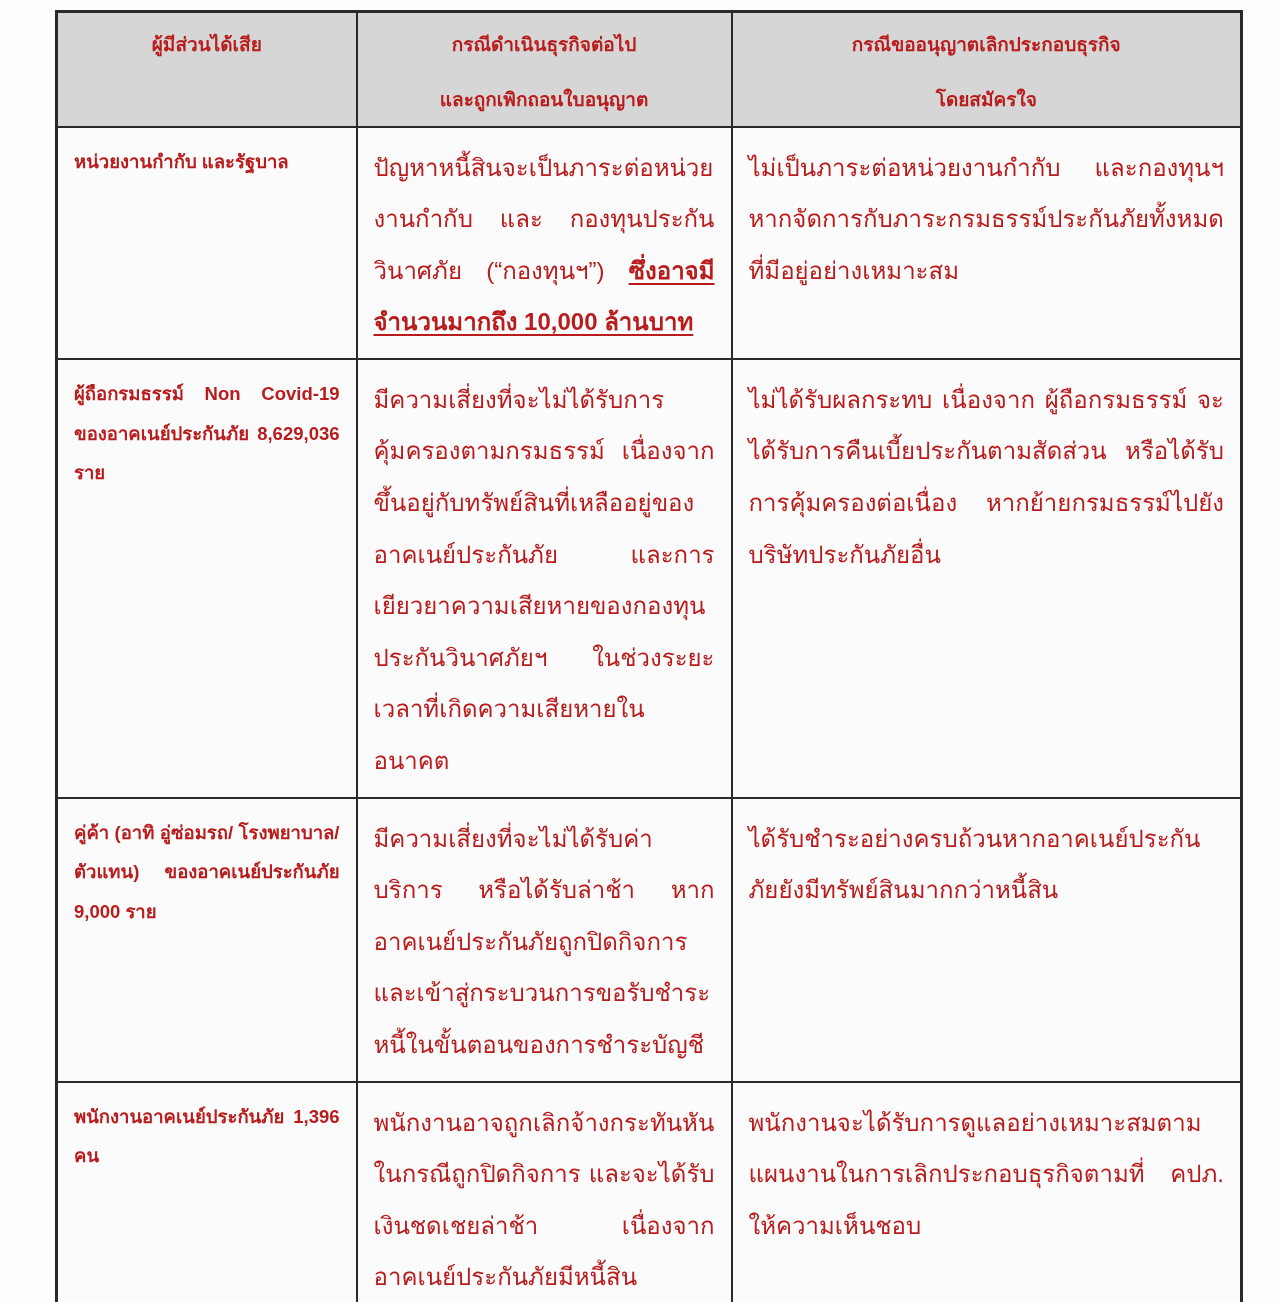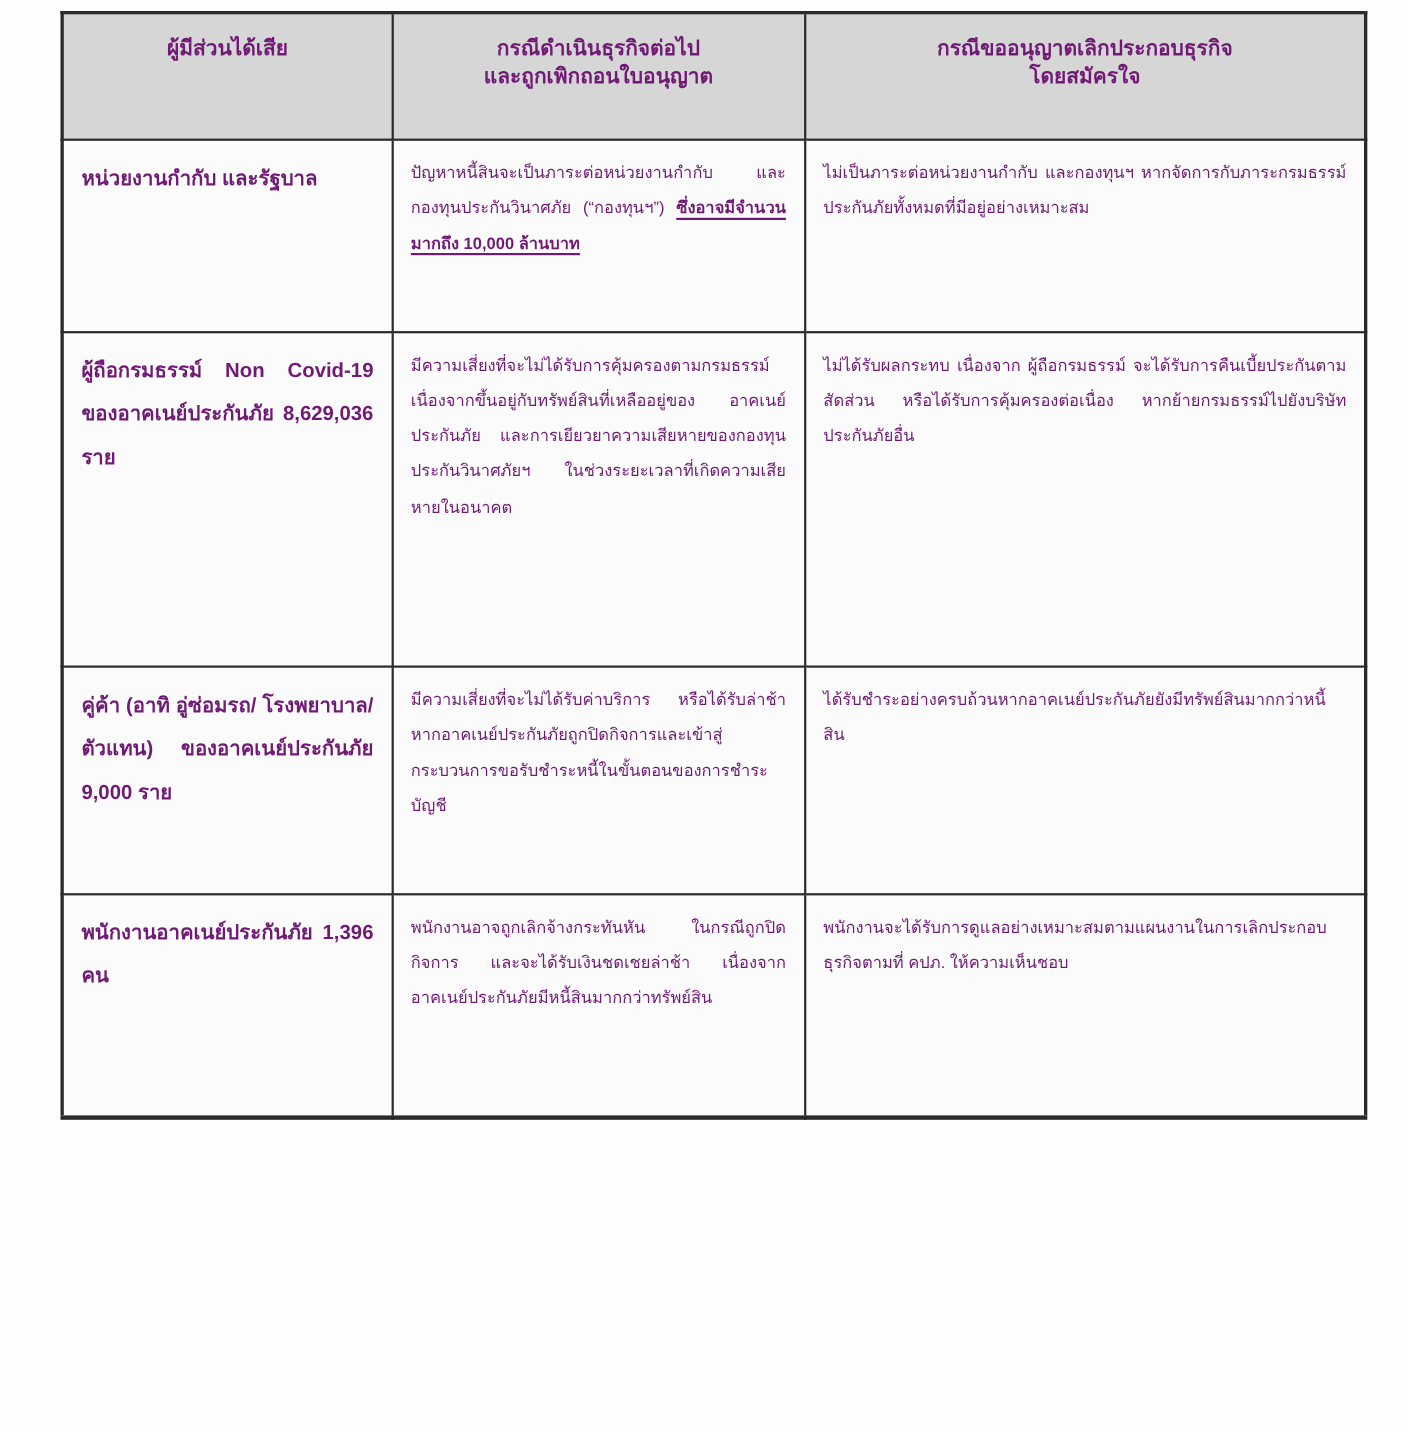--- a/index.html
+++ b/index.html
@@ -26,32 +26,32 @@
     background: #fbfbfb;
   }
   col.c1 { width: 300px; }
   col.c2 { width: 375px; }
   col.c3 { width: 510px; }
   th, td {
     border: 2px solid #2a2a2a;
     vertical-align: top;
     text-align: left;
     padding: 14px 16px 10px 16px;
-    color: #701a75;
+    color: #b91c1c;
   }
   th {
     background: #d6d6d6;
     font-size: 19px;
     font-weight: bold;
     text-align: center;
     padding-top: 20px;
   }
   th .hline { line-height: 1.3; }
-  th .hline + .hline { }
-  td { font-size: 15px; line-height: 2.15; background: #fbfbfb; }
+  th .hline + .hline { margin-top: 30px; }
+  td { font-size: 24px; line-height: 2.15; background: #fbfbfb; }
   td.stakeholder {
     font-weight: bold;
     font-size: 18.5px;
     text-align: justify;
   }
   td.case { text-align: justify; }
   tr.rh  { height: 115px; }
   tr.r1  { height: 175px; }
   tr.r2  { height: 304px; }
   tr.r3  { height: 200px; }

